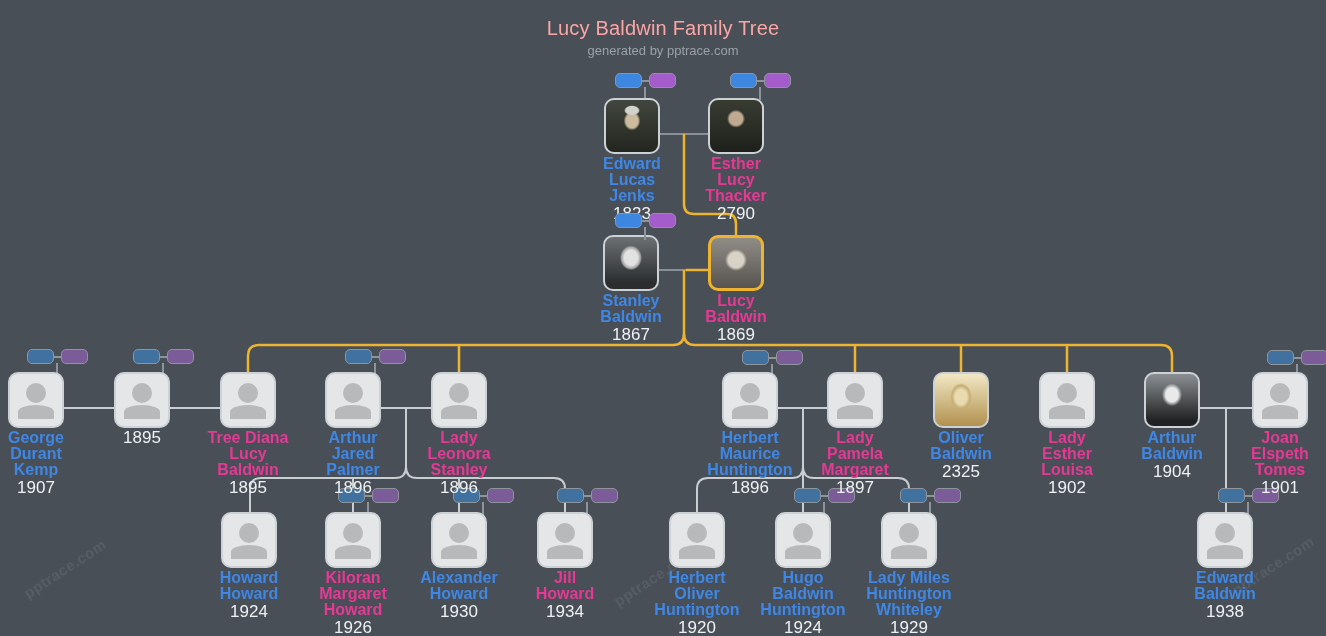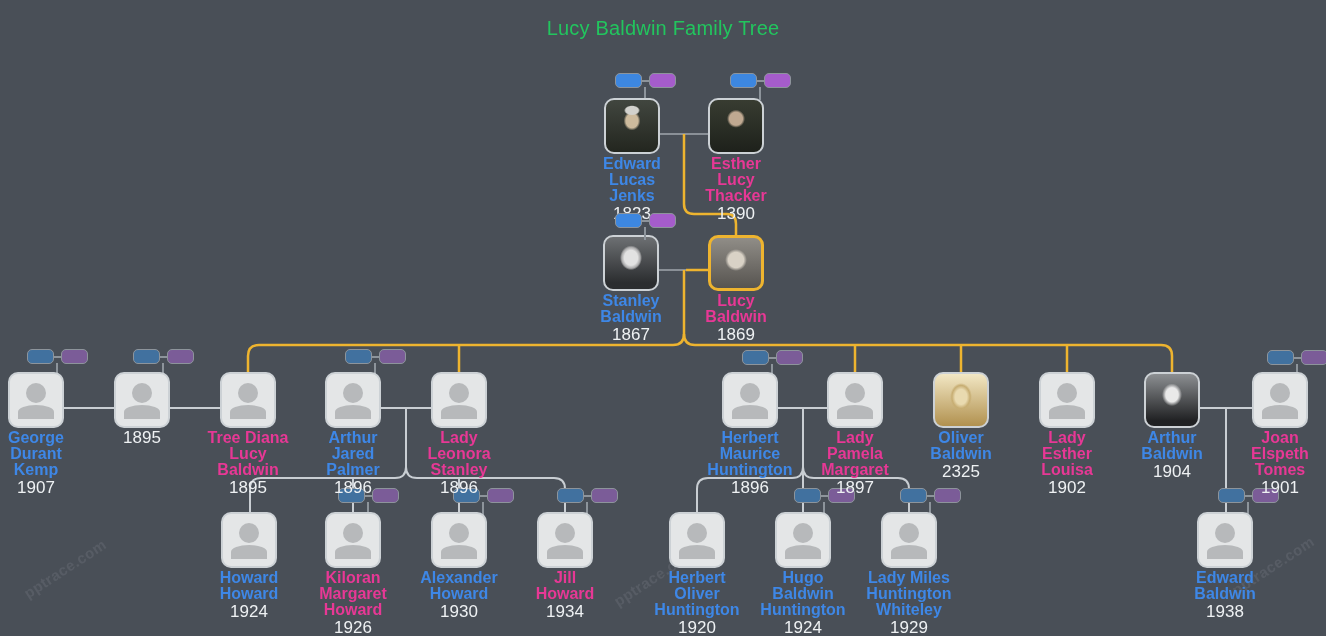--- a/index.html
+++ b/index.html
@@ -1,20 +1,20 @@
 <!DOCTYPE html>
 <html style="--bg: #494f57; --male: #3e87e6; --female: #e73895; --gold: #eeb42f; --line-light: #c9ced3; --line-gray: #8a9097;"><head>
 <meta charset="utf-8">
 <style>
   html,body{margin:0;padding:0;background:#494f57;}
   #stage{position:relative;width:1326px;height:636px;background:var(--bg,#494f57);
          overflow:hidden;font-family:"Liberation Sans",sans-serif;}
   
   .title{position:absolute;top:17px;left:0;width:100%;text-align:center;
-         font-size:20px;font-weight:500;color:#22c55e;letter-spacing:.2px;z-index:5;}
+         font-size:20px;font-weight:500;color:#fca5a5;letter-spacing:.2px;z-index:5;}
   .subtitle{position:absolute;top:43px;left:0;width:100%;text-align:center;
             font-size:13px;font-weight:400;color:#9aa1a8;z-index:5;}
   
   .wm{position:absolute;width:140px;text-align:center;font-size:15px;font-weight:700;
       color:rgba(230,236,242,0.09);transform:rotate(-33deg);letter-spacing:.5px;z-index:0;}
   
   svg#lines{position:absolute;left:0;top:0;z-index:1;}
   g.light path{stroke:var(--line-light,#c9ced3);stroke-width:2;fill:none;}
   g.gray  path{stroke:var(--line-gray,#8a9097);stroke-width:2;fill:none;}
   g.gold  path{stroke:var(--gold,#eeb42f);stroke-width:2.5;fill:none;}
@@ -61,20 +61,21 @@
   .couple.bright .pip.b{background:#3d87e0;} .couple.bright .pip.p{background:#a55ccb;}
   .couple.muted  .pip.b{background:#41719f;} .couple.muted  .pip.p{background:#7b5c98;}
   .clink{position:absolute;left:26px;right:26px;top:7px;height:2px;background:#8d949b;}
   .cstub{position:absolute;left:50%;top:14px;width:2px;height:13px;margin-left:-1px;background:#8d949b;}
 </style>
 </head>
 <body>
 
 <div id="stage">
   <div class="title">Lucy Baldwin Family Tree</div>
+  <div class="subtitle">generated by pptrace.com</div>
   <svg id="lines" width="1326" height="636">
     <g class="light">
         <path d="M64 408 H114"></path>
         <path d="M170 408 H220"></path>
         <path d="M381 408 H431"></path>
         <path d="M406 408 V467 Q406 478 395 478 H261 Q250 478 250 489 V512"></path>
         <path d="M406 467 Q406 478 417 478 H554 Q565 478 565 489 V512"></path>
         <path d="M353 478 V512"></path>
         <path d="M459 478 V512"></path>
         <path d="M778 408 H827"></path>
@@ -109,21 +110,21 @@
         </div>
         <div class="year">1823</div>
       </div>
       <div class="person" style="left: 676px; top: 98px;">
         <div class="photo esther"></div>
         <div class="pname f">
           <div class="nline">Esther</div>
           <div class="nline">Lucy</div>
           <div class="nline">Thacker</div>
         </div>
-        <div class="year">1390</div>
+        <div class="year">2790</div>
       </div>
       <div class="person" style="left: 571px; top: 235px;">
         <div class="photo stanley"></div>
         <div class="pname m">
           <div class="nline">Stanley</div>
           <div class="nline">Baldwin</div>
         </div>
         <div class="year">1867</div>
       </div>
       <div class="person" style="left: 676px; top: 235px;">

